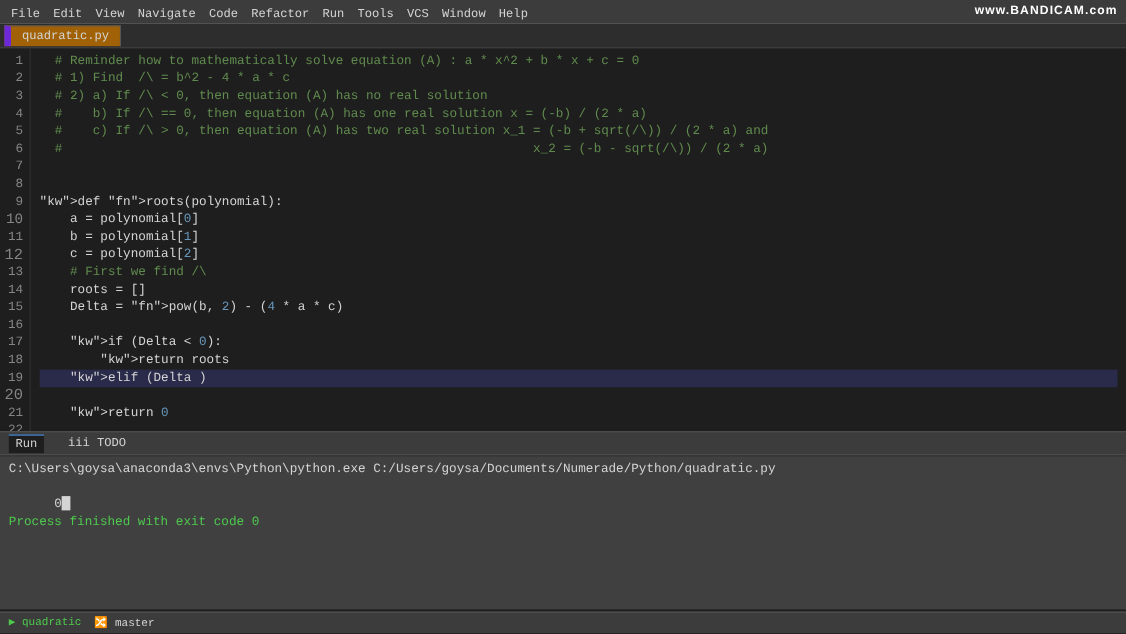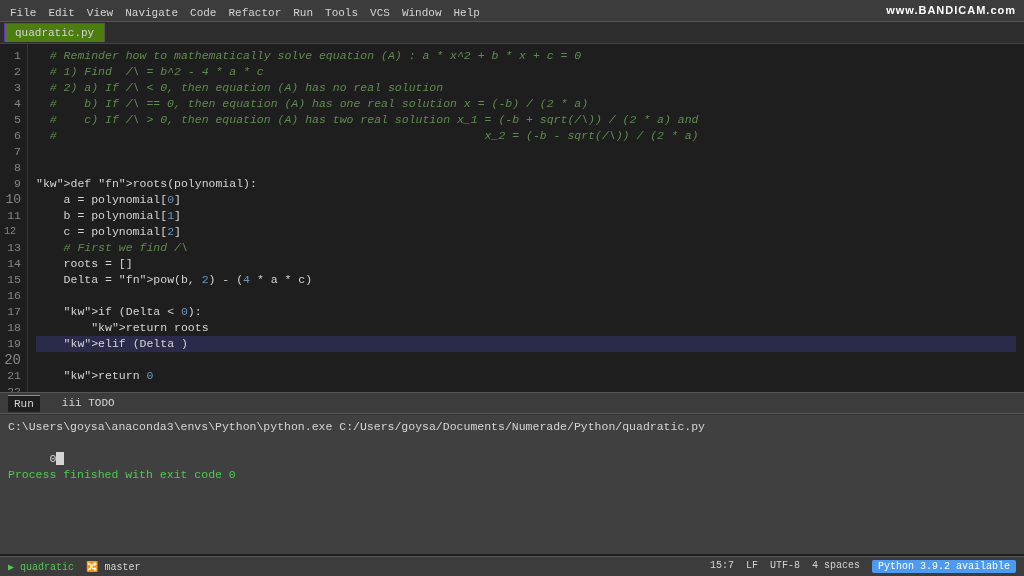--- a/index.html
+++ b/index.html
@@ -47,27 +47,27 @@
     
     .tab-bar {
       background: #2d2d2d;
       height: 22px;
       display: flex;
       align-items: center;
       padding: 0 4px;
       border-bottom: 1px solid #444;
     }
     .tab {
-      background: #4d7c0f;
+      background: #a16207;
       color: #d4d4d4;
       font-size: 11px;
       padding: 3px 10px;
       border-top: 1px solid #555;
       border-right: 1px solid #555;
-      border-left: 1px solid #6d28d9;
+      border-left: 6px solid #6d28d9;
       cursor: pointer;
       margin-right: 2px;
       text-align: center;
     }
 
     
     .line-numbers {
       background: #1e1e1e;
       color: #858585;
       padding: 4px 6px 4px 4px;
@@ -89,21 +89,21 @@
     }
     .code-line {
       height: 16px;
       line-height: 16px;
       white-space: pre;
       font-size: 11.5px;
     }
     .code-line.highlighted {
       background: #2a2a4a;
     }       
-    .cm { color: #608b4e; font-style: italic; }       
+    .cm { color: #608b4e; }       
     .nm { color: #6897bb; }    
 
     
     .separator-bar {
       background: #3c3c3c;
       height: 22px;
       display: flex;
       align-items: center;
       padding: 0 8px;
       border-top: 1px solid #555;
@@ -183,21 +183,21 @@
         <div style="height: 16px; line-height: 16px; font-size: 11.5px; color: rgb(133, 133, 133); text-align: right;">2</div>
         <div style="height: 16px; line-height: 16px; font-size: 11.5px; color: rgb(133, 133, 133); text-align: right;">3</div>
         <div style="height: 16px; line-height: 16px; font-size: 11.5px; color: rgb(133, 133, 133); text-align: right;">4</div>
         <div style="height: 16px; line-height: 16px; font-size: 11.5px; color: rgb(133, 133, 133); text-align: right;">5</div>
         <div style="height: 16px; line-height: 16px; font-size: 11.5px; color: rgb(133, 133, 133); text-align: right;">6</div>
         <div style="height: 16px; line-height: 16px; font-size: 11.5px; color: rgb(133, 133, 133); text-align: right;">7</div>
         <div style="height: 16px; line-height: 16px; font-size: 11.5px; color: rgb(133, 133, 133); text-align: right;">8</div>
         <div style="height: 16px; line-height: 16px; font-size: 11.5px; color: rgb(133, 133, 133); text-align: right;">9</div>
         <div style="height: 16px; line-height: 16px; font-size: 13px; color: rgb(133, 133, 133); text-align: right;">10</div>
         <div style="height: 16px; line-height: 16px; font-size: 11.5px; color: rgb(133, 133, 133); text-align: right;">11</div>
-        <div style="height: 16px; line-height: 16px; font-size: 10px; color: rgb(133, 133, 133); text-align: left;">12</div>
+        <div style="height: 16px; line-height: 16px; font-size: 14px; color: rgb(133, 133, 133); text-align: center;">12</div>
         <div style="height: 16px; line-height: 16px; font-size: 11.5px; color: rgb(133, 133, 133); text-align: right;">13</div>
         <div style="height: 16px; line-height: 16px; font-size: 11.5px; color: rgb(133, 133, 133); text-align: right;">14</div>
         <div style="height: 16px; line-height: 16px; font-size: 11.5px; color: rgb(133, 133, 133); text-align: right;">15</div>
         <div style="height: 16px; line-height: 16px; font-size: 11.5px; color: rgb(133, 133, 133); text-align: right;">16</div>
         <div style="height: 16px; line-height: 16px; font-size: 11.5px; color: rgb(133, 133, 133); text-align: right;">17</div>
         <div style="height: 16px; line-height: 16px; font-size: 11.5px; color: rgb(133, 133, 133); text-align: right;">18</div>
         <div style="height: 16px; line-height: 16px; font-size: 11.5px; color: rgb(133, 133, 133); text-align: right;">19</div>
         <div style="height: 16px; line-height: 16px; font-size: 14px; color: rgb(133, 133, 133); text-align: right;">20</div>
         <div style="height: 16px; line-height: 16px; font-size: 11.5px; color: rgb(133, 133, 133); text-align: right;">21</div>
         <div style="height: 16px; line-height: 16px; font-size: 11.5px; color: rgb(133, 133, 133); text-align: right;">22</div>
@@ -242,20 +242,13 @@
     <div class="terminal-line" id="term-exit" style="color:#4ec94e;">Process finished with exit code 0</div>
   </div>
 
 </div>
 
 <div style="position:absolute; bottom:0; left:0; right:0; background:#3c3c3c; height:20px; display:flex; align-items:center; padding:0 8px; justify-content:space-between; font-size:10px; color:#d4d4d4; border-top:1px solid #555;">
   <div style="display:flex; gap:12px;">
     <span style="color:#4ec94e;">▶ quadratic</span>
     <span>🔀 master</span>
   </div>
-  <div style="display:flex; gap:12px;">
-    <span>15:7</span>
-    <span>LF</span>
-    <span>UTF-8</span>
-    <span>4 spaces</span>
-    <span class="python-badge">Python 3.9.2 available</span>
-  </div>
 </div>
 
 </body></html>

